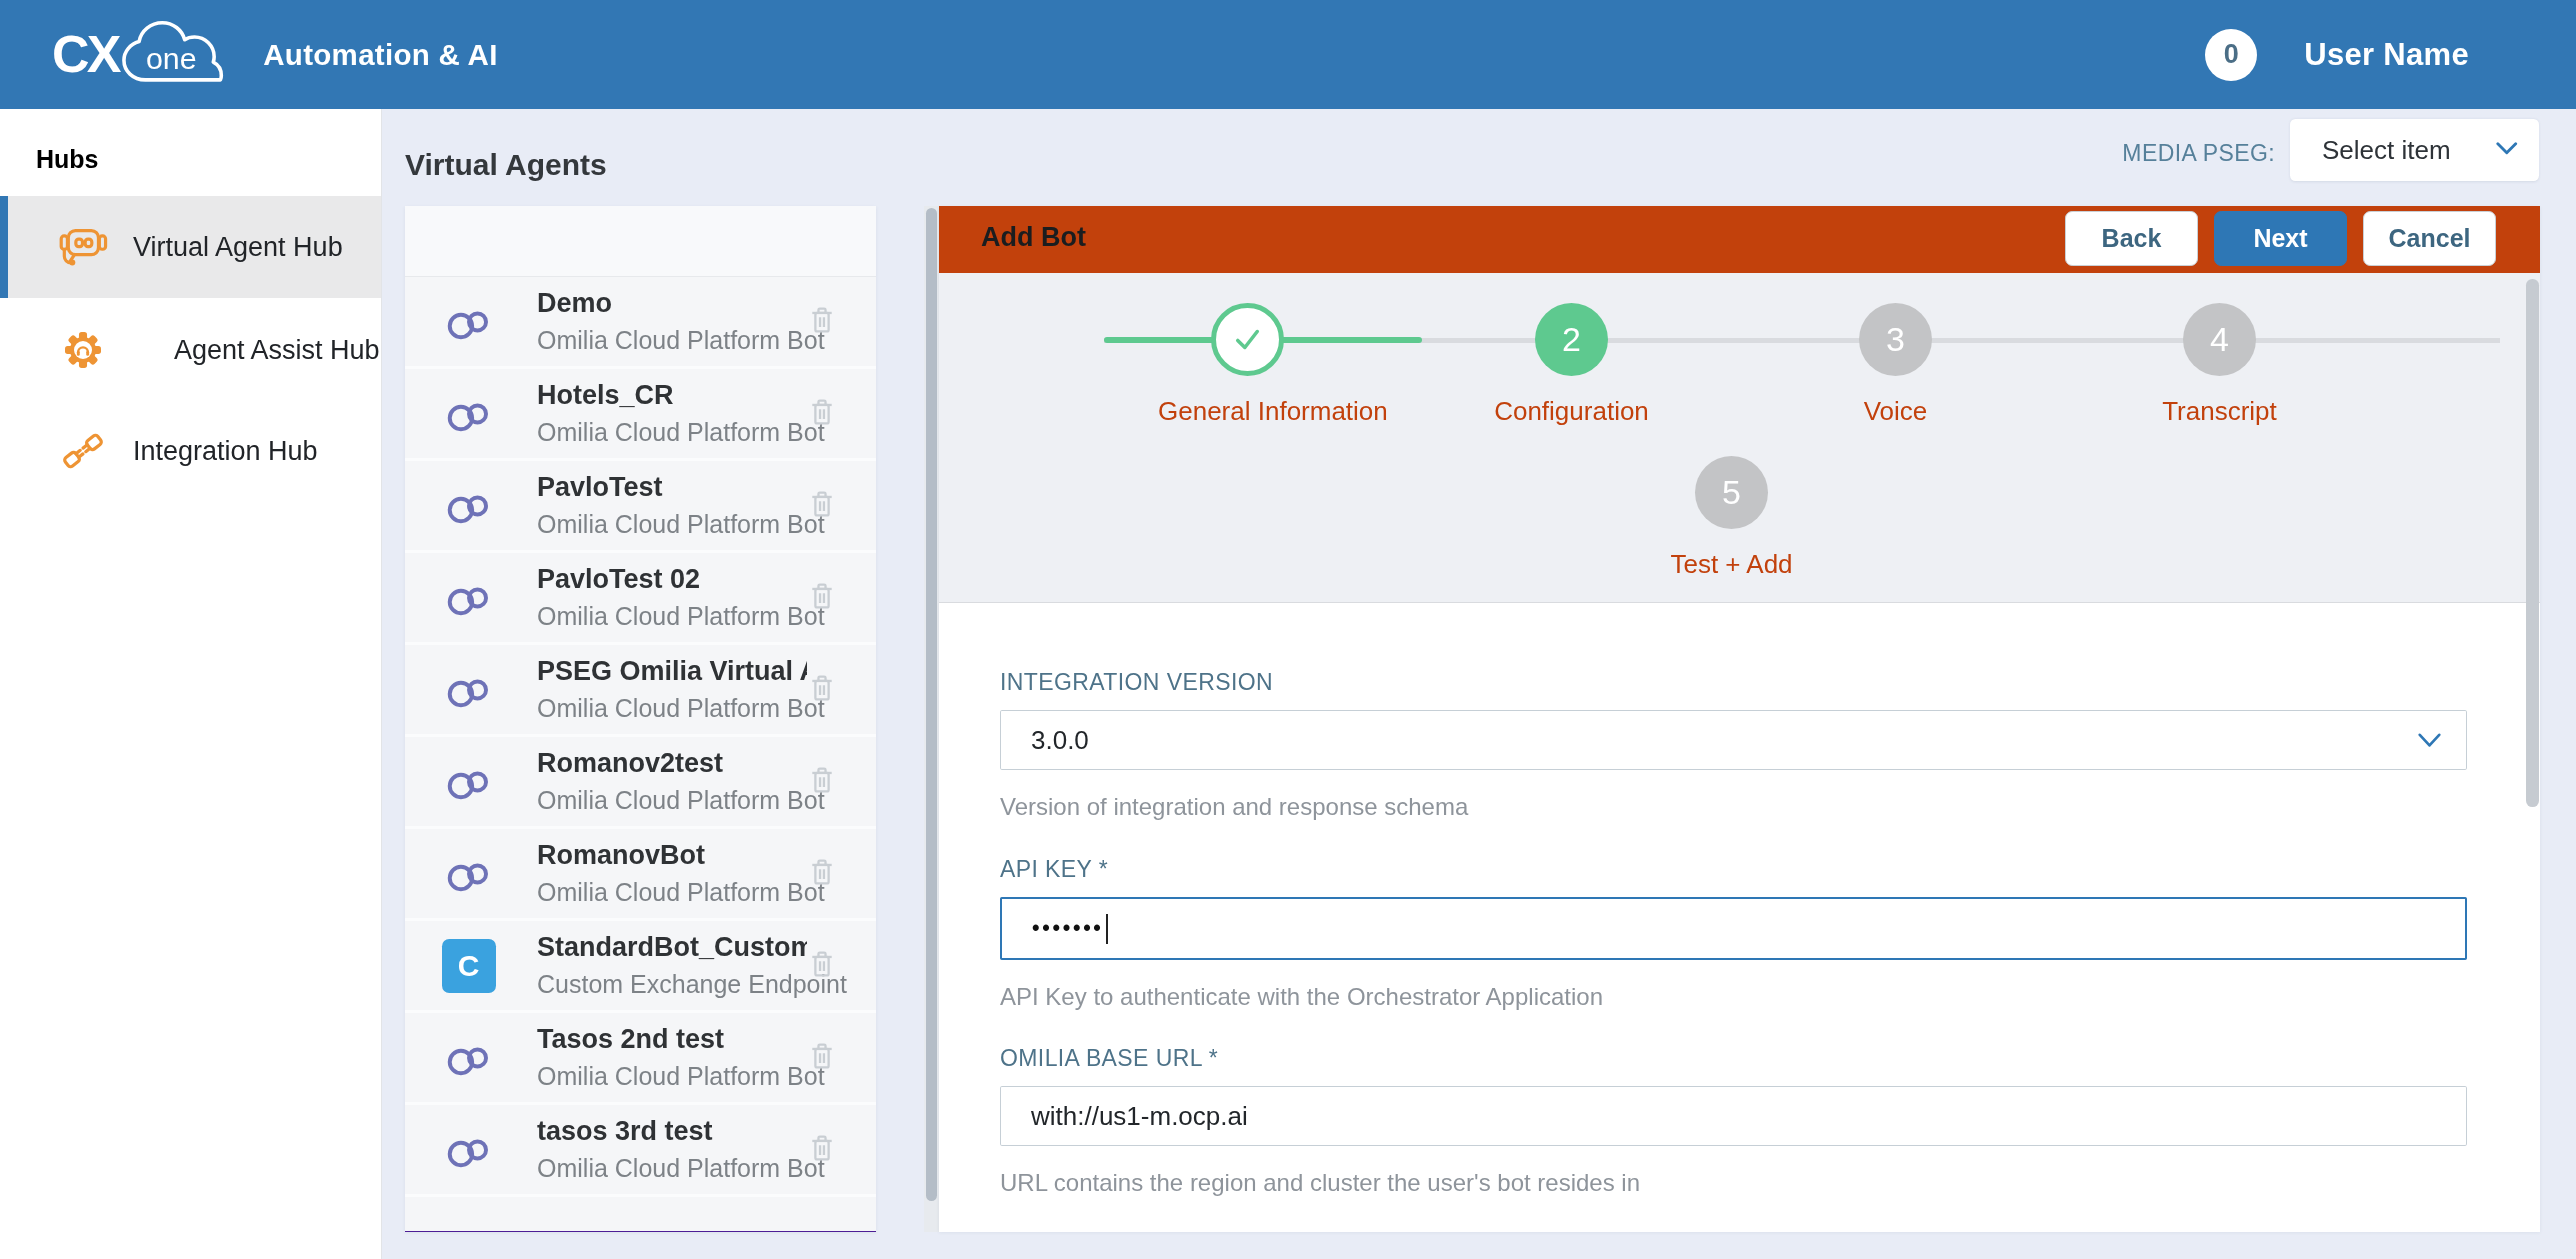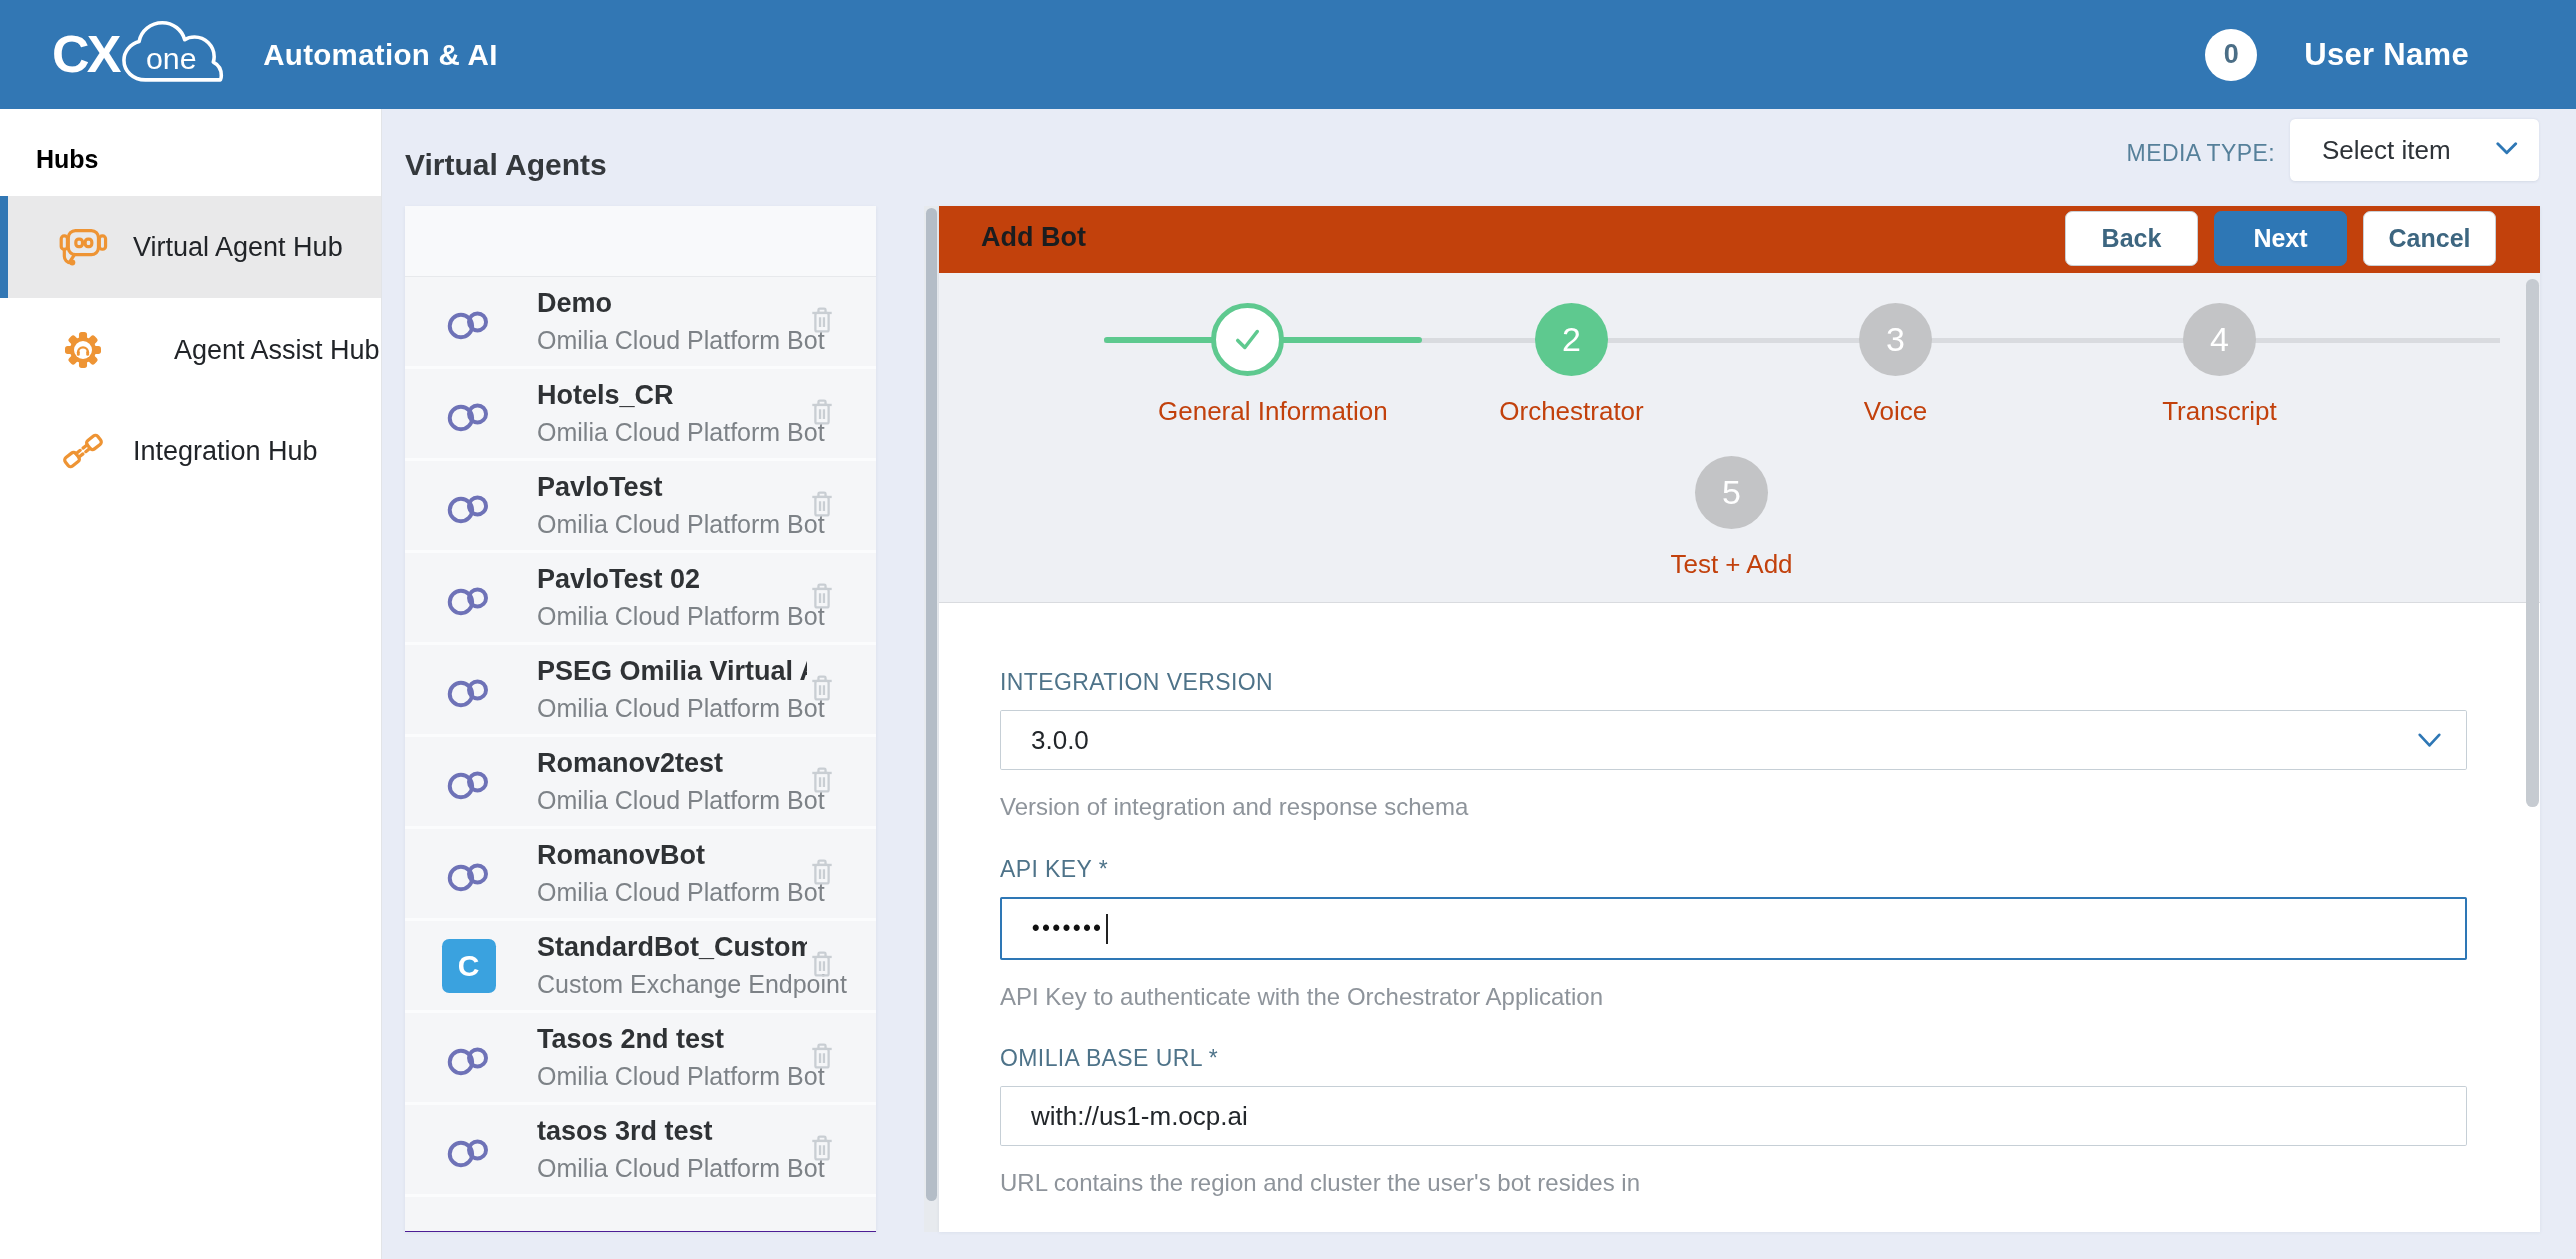--- a/index.html
+++ b/index.html
@@ -165,21 +165,21 @@
           <rect x="37" y="23" width="15" height="12" rx="3.5"></rect>
           <path d="M37 26.5 h-6 M37 31.5 h-6"></path>
         </g>
       </svg>
     </span>
     <span class="nav-label">Integration Hub</span>
   </div>
 </div>
 
 <div class="page-title">Virtual Agents</div>
-<div class="media-type-label">MEDIA TYPE:</div>
+<div class="media-type-label">MEDIA PSEG:</div>
 <div class="media-select">
   <span class="sel-text">Select item</span>
   <span class="sel-chev">
     <svg width="21.5" height="14.3" viewBox="0 0 24 16">
         <polyline points="2,2 12,12 22,2" fill="none" stroke="#2e77b5" stroke-width="3.2" stroke-linecap="round" stroke-linejoin="round"></polyline>
       </svg>
   </span>
 </div>
 
 <div class="list-panel">
@@ -453,21 +453,21 @@
       <div class="step-circle completed">
         <svg width="39" height="39" viewBox="0 0 44 44">
           <polyline points="11,23 19,31 33,13" fill="none" stroke="#5ec98f" stroke-width="4" stroke-linecap="round" stroke-linejoin="round"></polyline>
         </svg>
       </div>
       <div class="step-label">General Information</div>
     </div>
 
     <div class="step st-2">
       <div class="step-circle active">2</div>
-      <div class="step-label">Orchestrator</div>
+      <div class="step-label">Configuration</div>
     </div>
 
     <div class="step st-3">
       <div class="step-circle upcoming">3</div>
       <div class="step-label">Voice</div>
     </div>
 
     <div class="step st-4">
       <div class="step-circle upcoming">4</div>
       <div class="step-label">Transcript</div>

